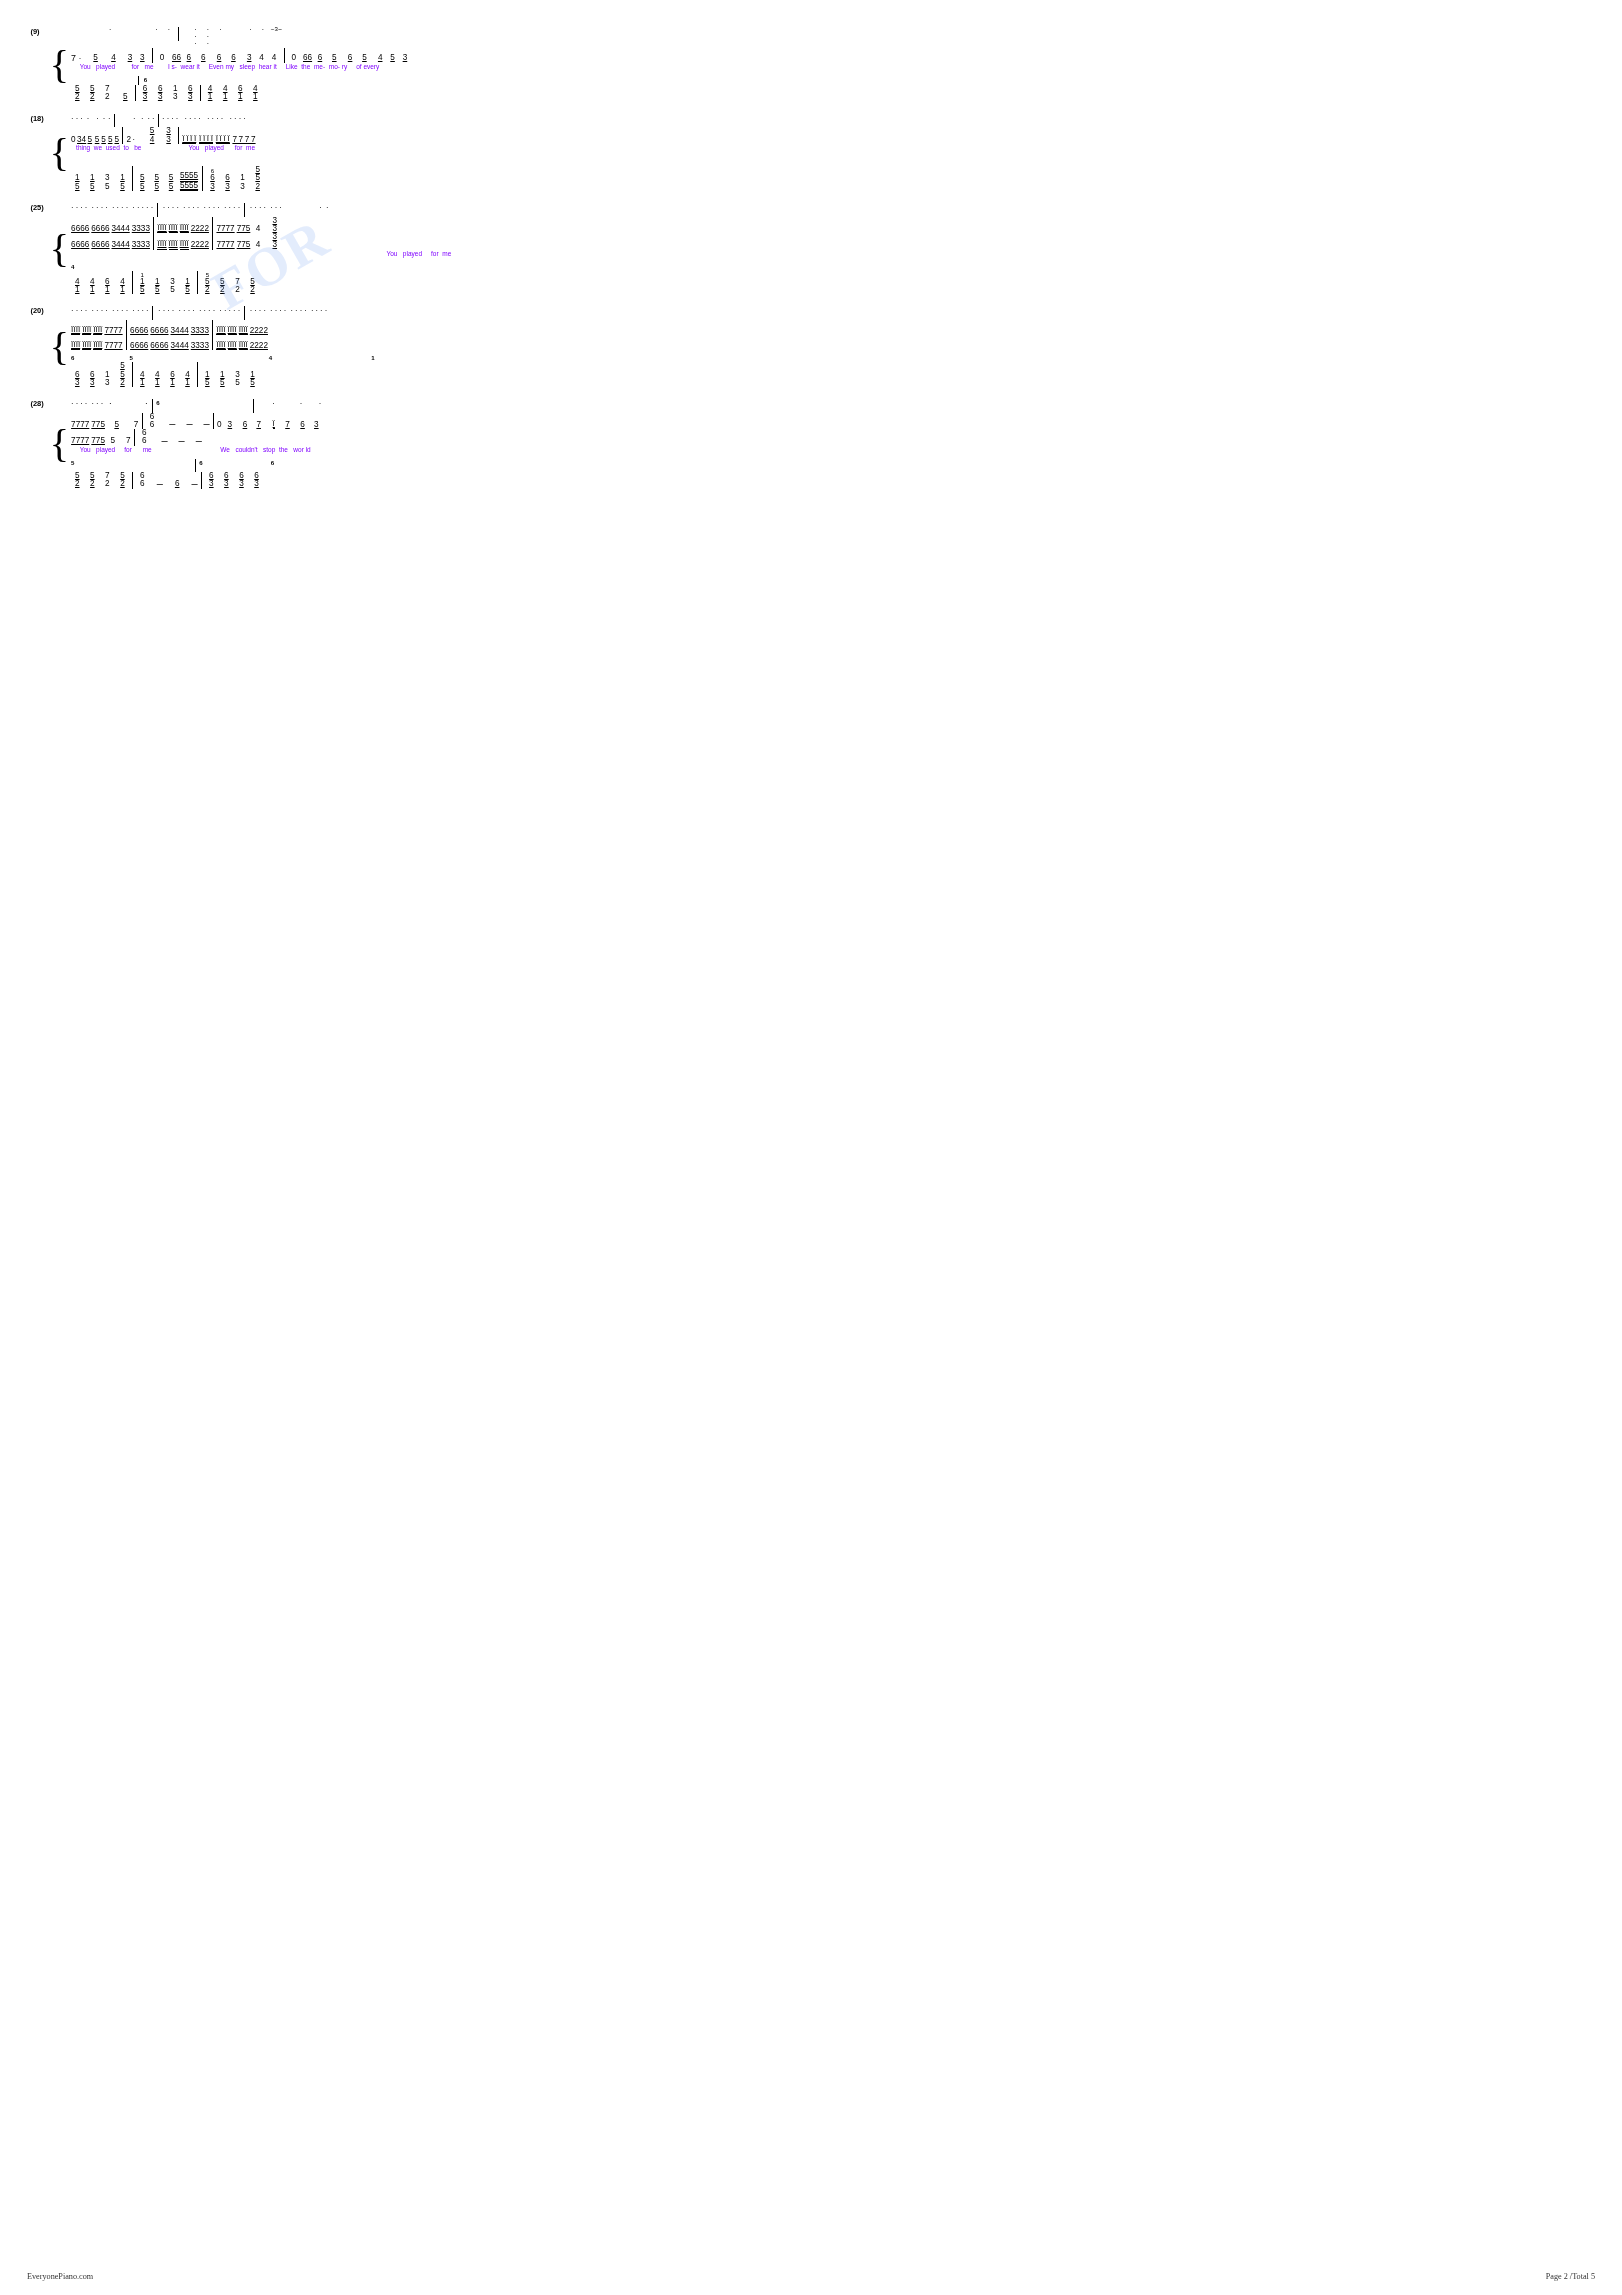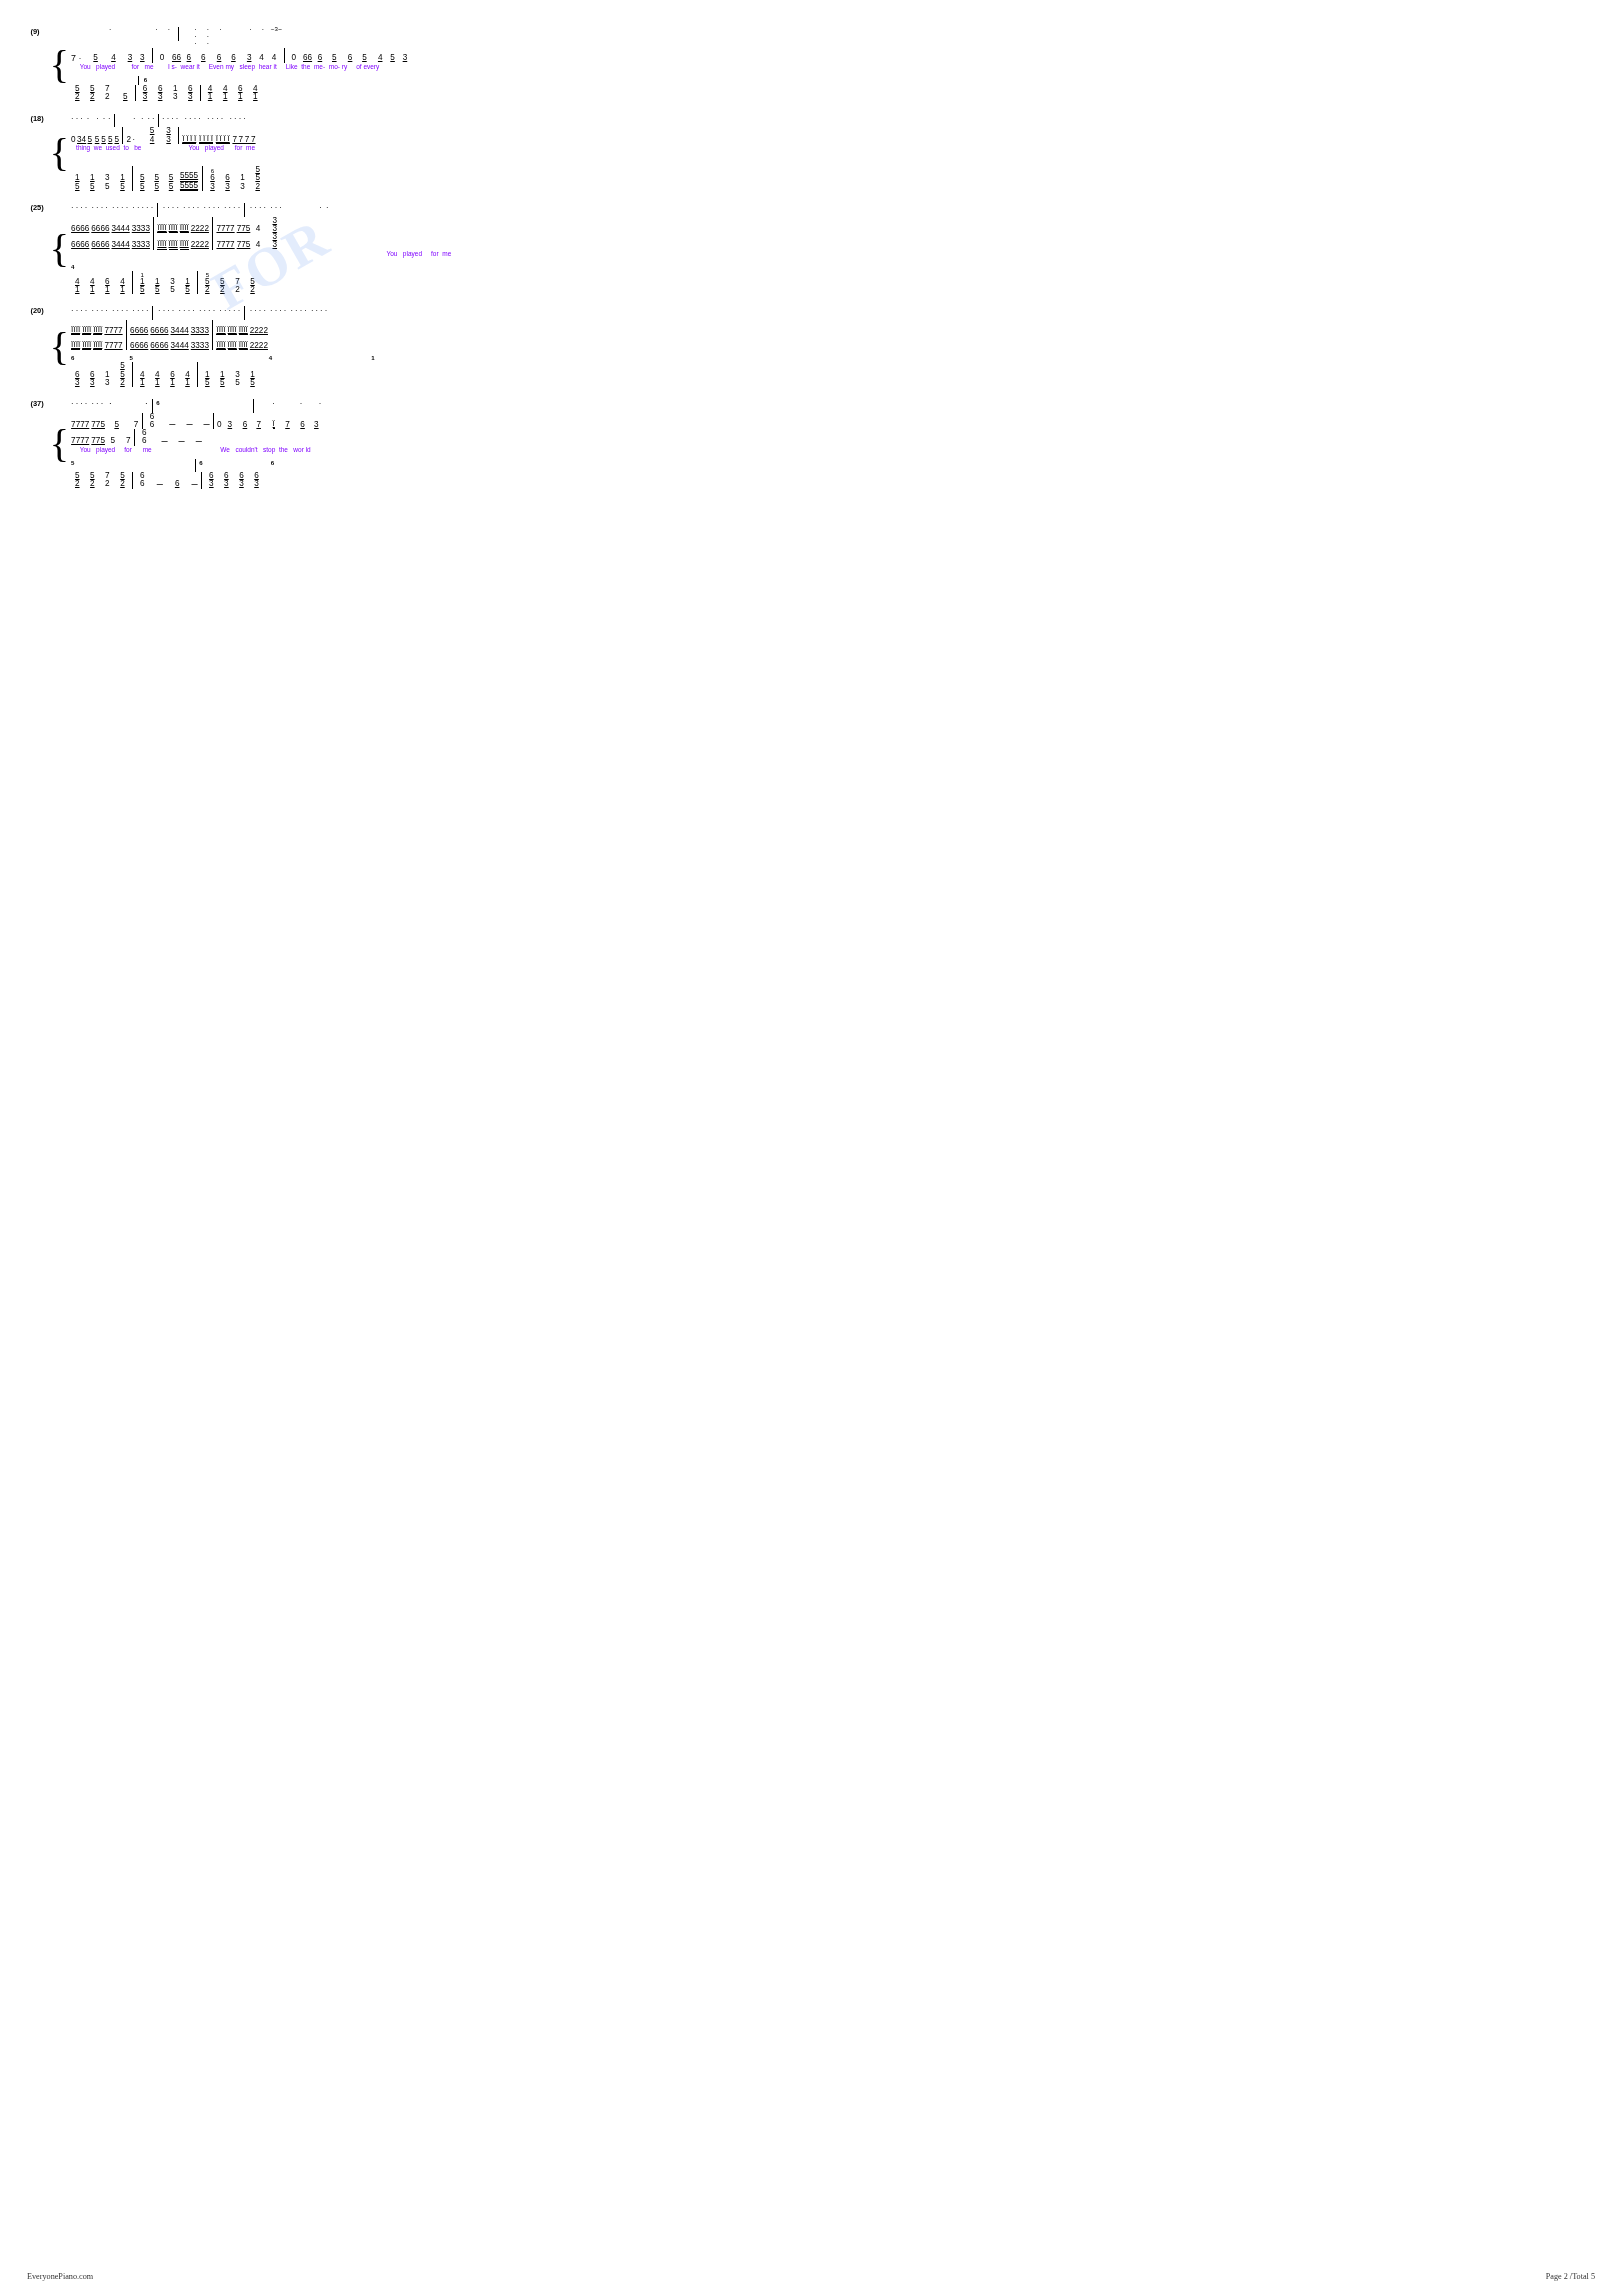--- a/index.html
+++ b/index.html
@@ -828,21 +828,21 @@
             <span class="note-cell">
               <span class="note-text underline1">1</span>
               <span class="note-text underline1">5</span>
             </span>
           </div>
         </div>
       </div>
     </div>
 
     <div class="row-block">
-      <span class="num-label">(37)</span>
+      <span class="num-label">(28)</span>
       <div class="system">
         <div class="system-brace">{</div>
         <div class="system-lines">
 
           <div class="notes-line" style="min-height:8.2px;align-items:flex-start;font-size:7.5px;">
             <span>· · · · &nbsp;· · · &nbsp;&nbsp;</span>
             <span style="font-size:6.1px;font-weight:bold">·</span>
             <span style="display:inline-block;width:34px"></span>
             <span style="font-size:6.1px;font-weight:bold">·</span>
             <span class="bar-sep" style="height:8.2px;align-self:center;margin:0 4.1px"></span>

